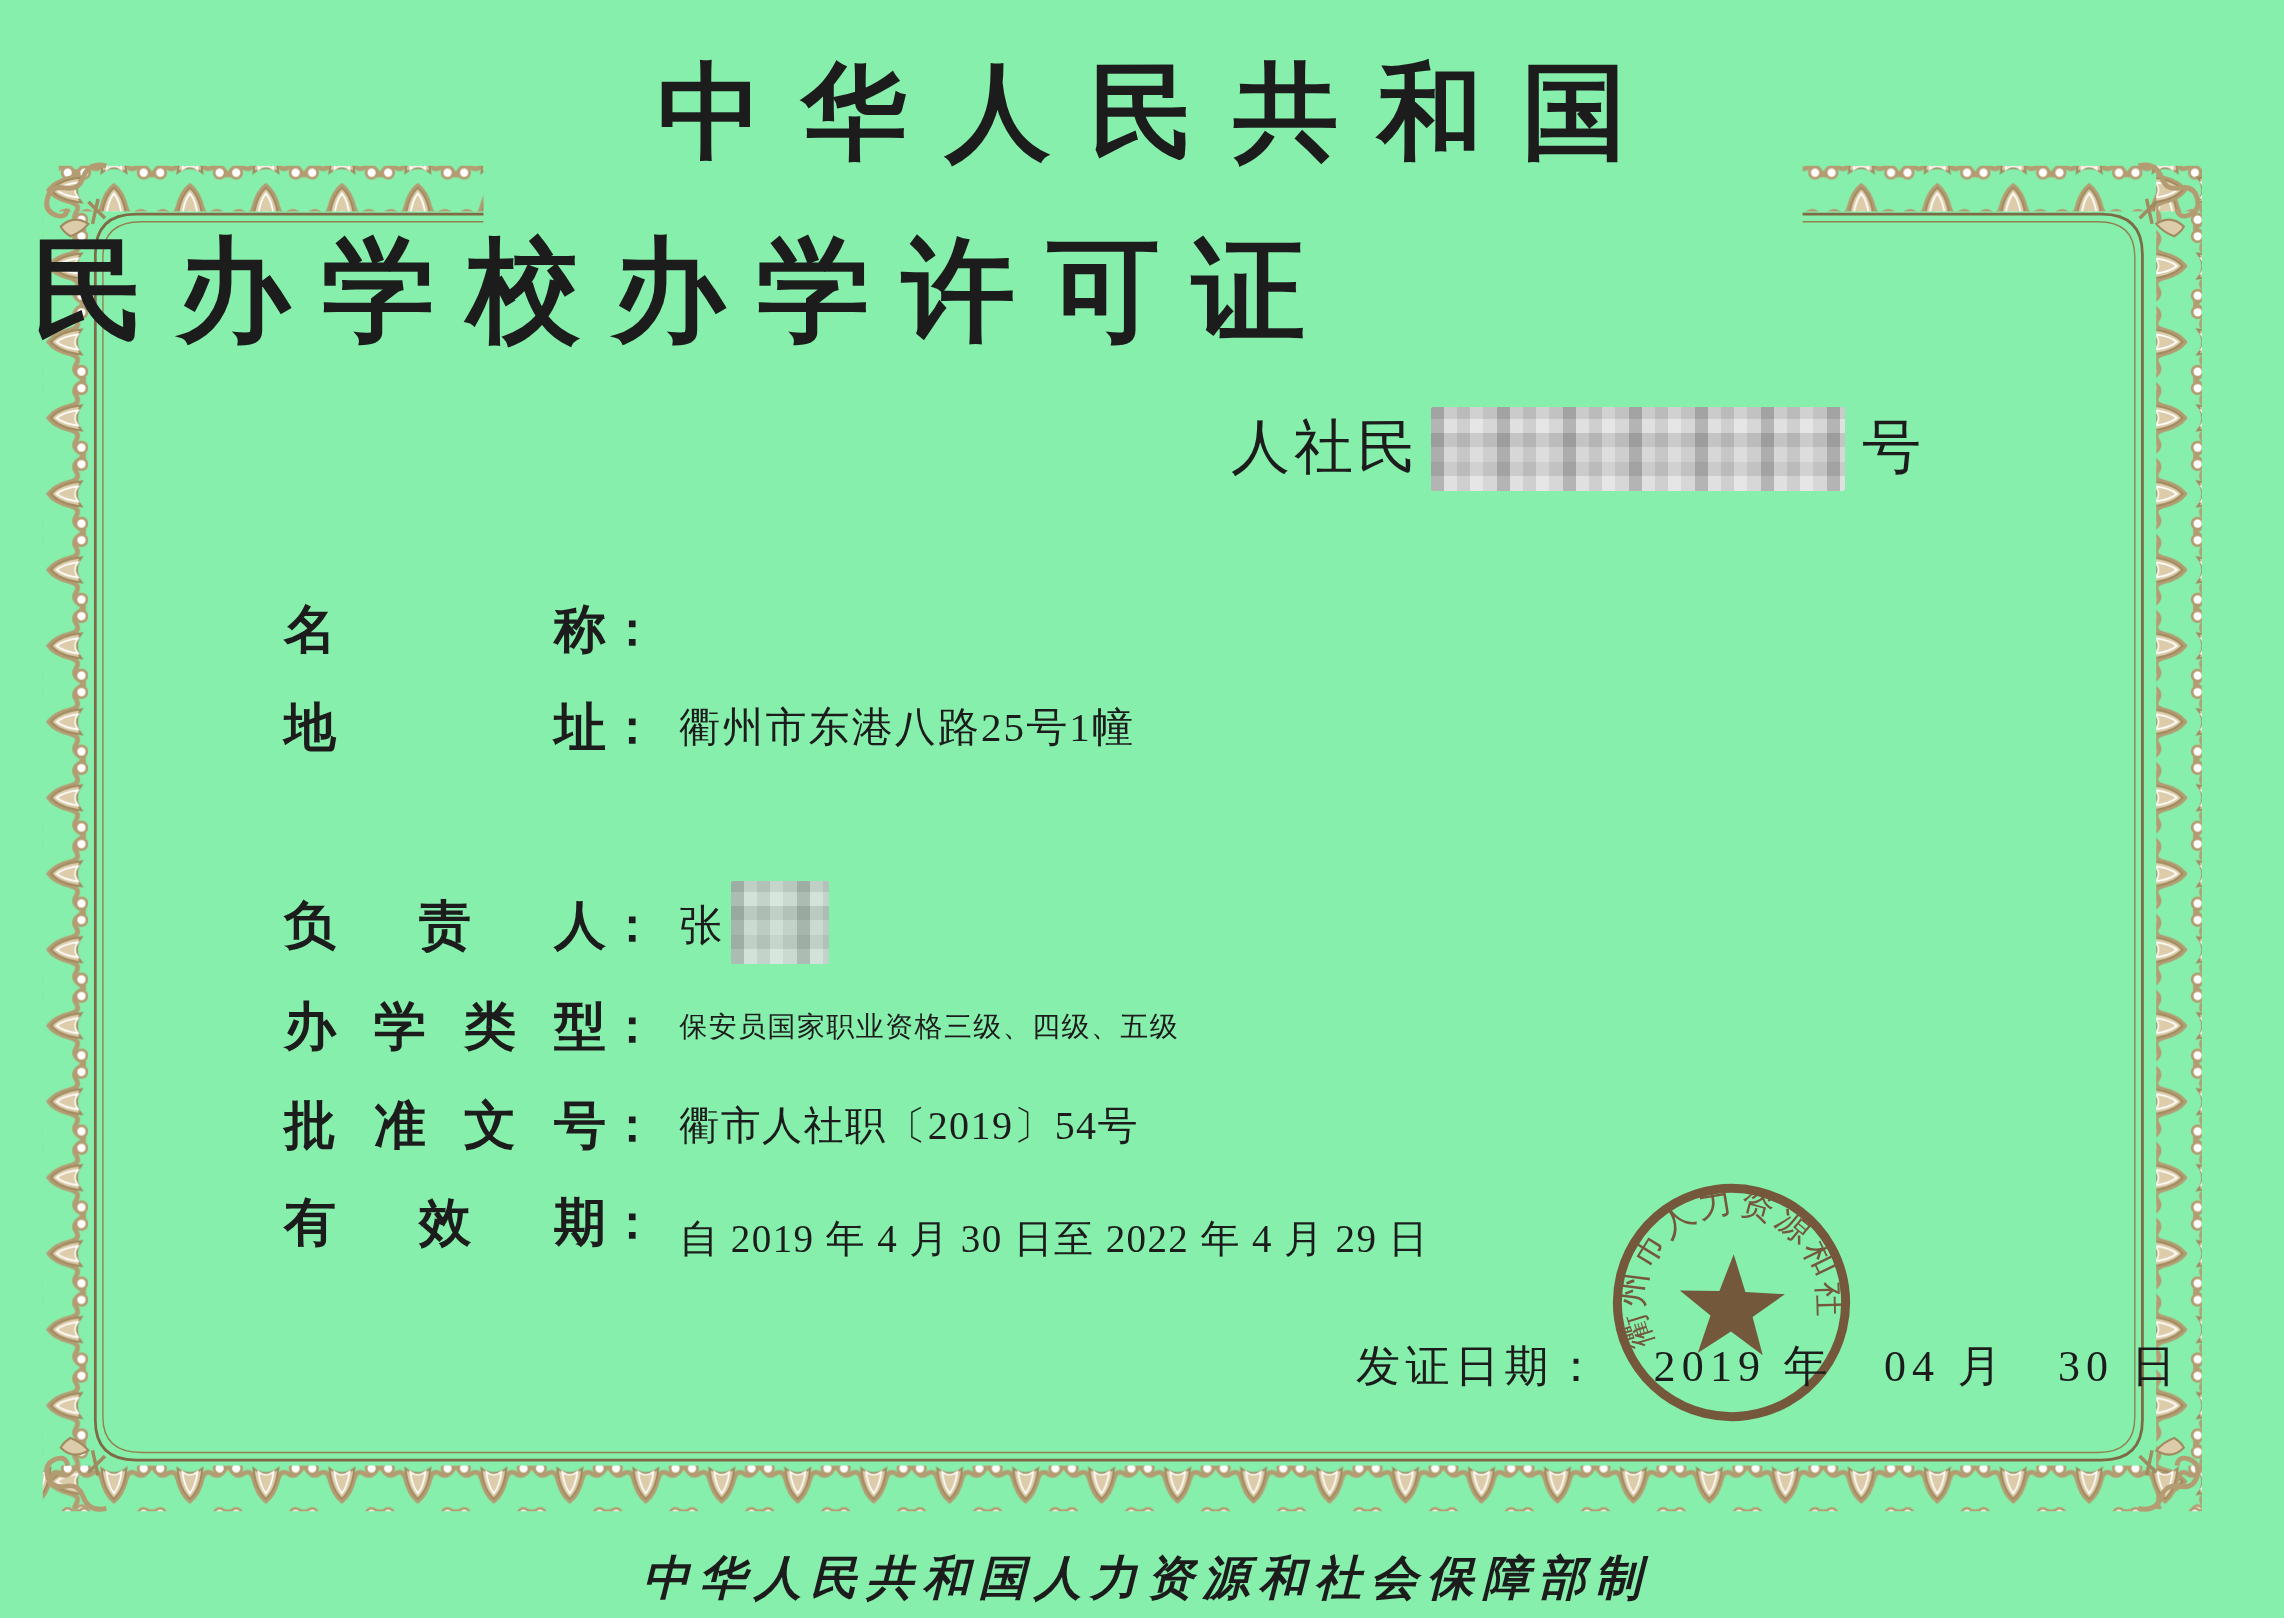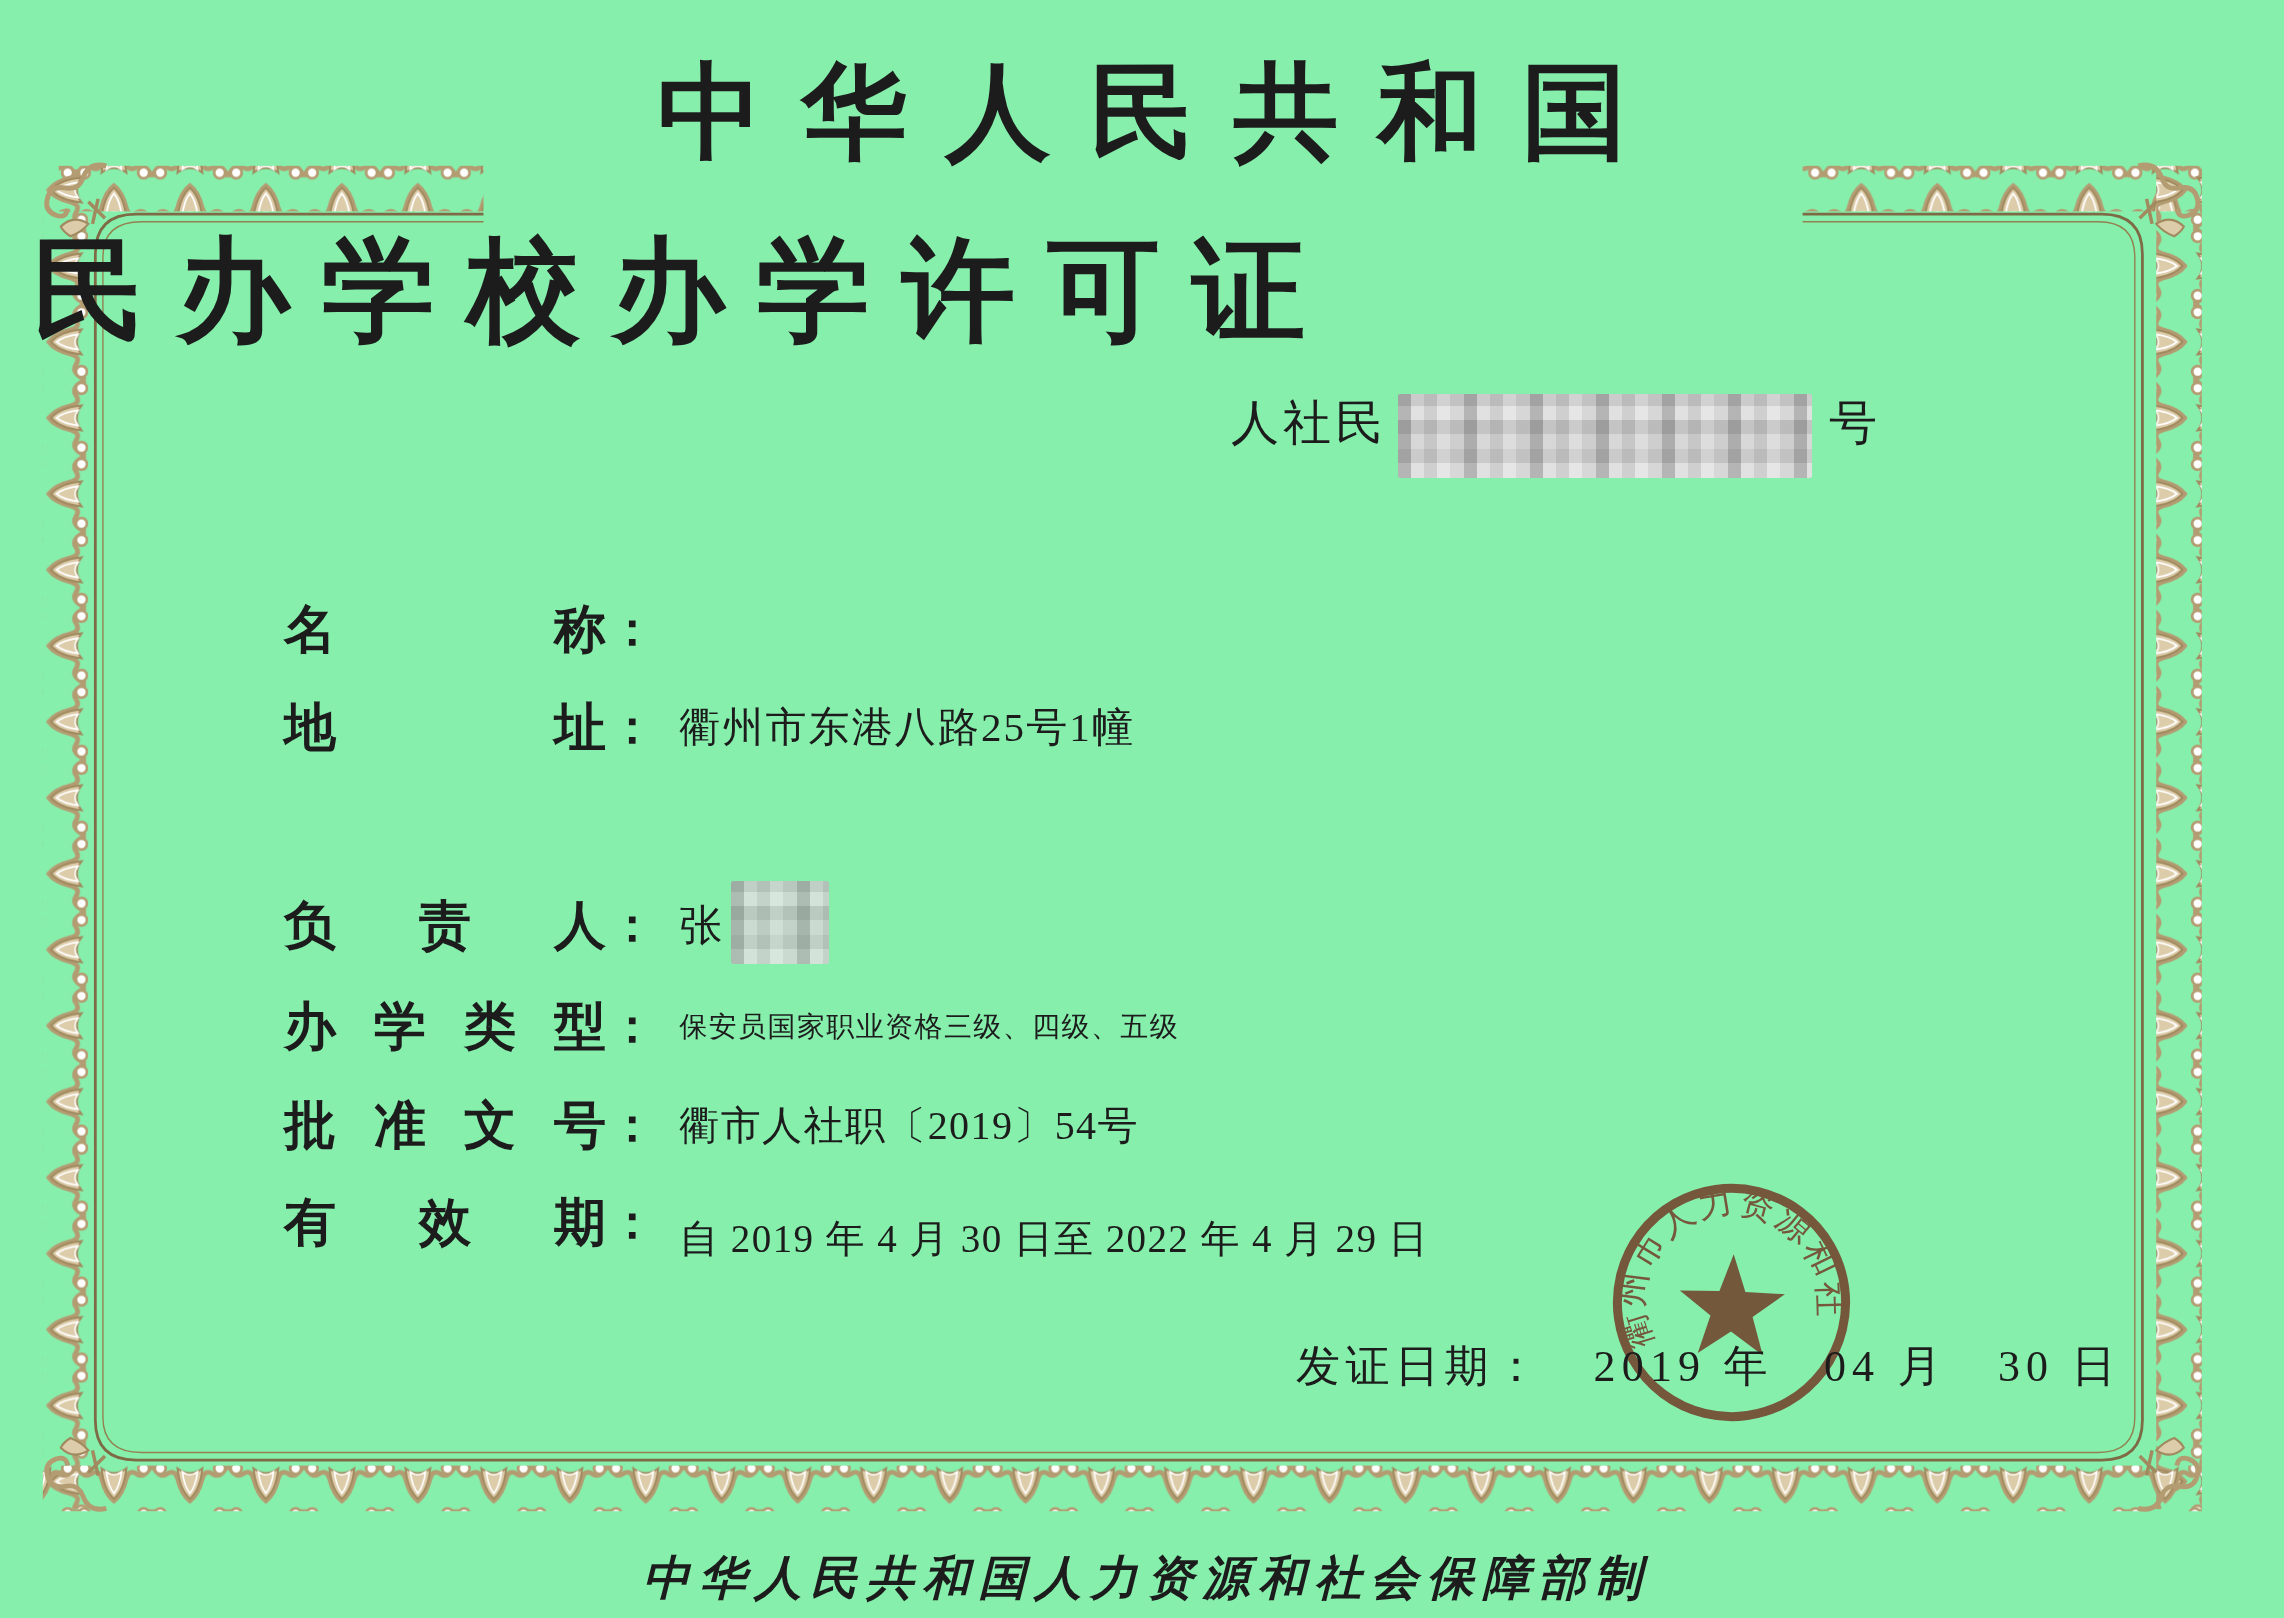--- a/index.html
+++ b/index.html
@@ -3,40 +3,40 @@
 <meta charset="utf-8">
 <style>
   html,body{margin:0;padding:0;background:#e9e9e9;}
   .page{position:relative;width:2284px;height:1619px;background:#86efac;overflow:hidden;
         font-family:"Liberation Serif","DejaVu Serif",serif;color:#1c1c1c;}
   .border-svg{position:absolute;left:0;top:0;z-index:0;}
   .title1{position:absolute;top:43px;left:0;width:100%;text-align:center;
           font-size:105px;font-weight:600;letter-spacing:39px;text-indent:39px;z-index:2;}
   .title2{position:absolute;top:215px;left:0;width:100%;text-align:left;
           font-size:113px;font-weight:600;letter-spacing:32px;text-indent:32px;z-index:2;}
-  .certno{position:absolute;left:1231px;top:391px;height:97px;display:flex;align-items:flex-start;
-          font-size:48px;letter-spacing:4.1px;z-index:2;}
+  .certno{position:absolute;left:1231px;top:391px;height:97px;display:flex;align-items:flex-end;
+          font-size:59px;letter-spacing:4.1px;z-index:2;}
   .mosaic{display:inline-block;border-radius:2.1px;
       background-image:
         repeating-linear-gradient(90deg, rgba(90,90,90,.38) 0 13px, rgba(190,190,190,.25) 13px 26px,
             rgba(140,140,140,.30) 26px 39px, rgba(215,215,215,.30) 39px 52px, rgba(160,160,160,.28) 52px 66px),
         repeating-linear-gradient(0deg, #ececec 0 14.5px, #cfcfcf 14.5px 29px, #e0e0e0 29px 44px, #c6c6c6 44px 58px);}
   .mosaic-certno{width:414px;height:84px;margin:0 16.6px 0 11px;position:relative;top:2.8px;}
   .mosaic-name{width:98px;height:83px;margin-left:7px;position:relative;top:-2.8px;opacity:.85;}
   .row{position:absolute;left:284px;height:77px;display:flex;align-items:center;z-index:2;}
   .r1{top:591px;} .r2{top:689px;} .r3{top:887px;} .r4{top:988px;} .r5{top:1087px;} .r6{top:1184px;}
   .flabel{width:322px;display:flex;justify-content:space-between;font-size:52px;font-weight:600;}
   .colon{font-size:47px;margin-left:2.8px;font-weight:600;}
   .fvalue{margin-left:23.5px;font-size:41px;letter-spacing:2.1px;white-space:nowrap;}
   .r3 .fvalue{font-size:43px;display:flex;align-items:center;}
   .r4 .fvalue{font-size:28px;letter-spacing:1.4px;}
   .r5 .fvalue{font-size:40px;letter-spacing:1.4px;}
   .r6 .fvalue{font-size:39px;letter-spacing:1.4px;position:relative;top:16.6px;}
   .issuer{position:absolute;left:1296px;top:1267px;font-size:44px;letter-spacing:2.8px;z-index:3;}
-  .daterow{position:absolute;left:1296px;top:1337px;display:flex;align-items:baseline;z-index:3;text-align:center;}
+  .daterow{position:absolute;left:1356px;top:1337px;display:flex;align-items:baseline;z-index:3;text-align:center;}
   .datelabel{font-size:44px;letter-spacing:5.5px;}
   .datevalue{margin-left:50px;font-size:44px;letter-spacing:6.2px;white-space:pre;}
   .seal{position:absolute;left:1607px;top:1178px;z-index:2;mix-blend-mode:multiply;opacity:.92;}
   .footer{position:absolute;top:1547px;left:0;width:100%;text-align:center;
           font-size:47px;font-weight:600;letter-spacing:9px;text-indent:9px;z-index:2;font-style:italic;}
 </style>
 </head>
 <body>
 
 <div class="page">

